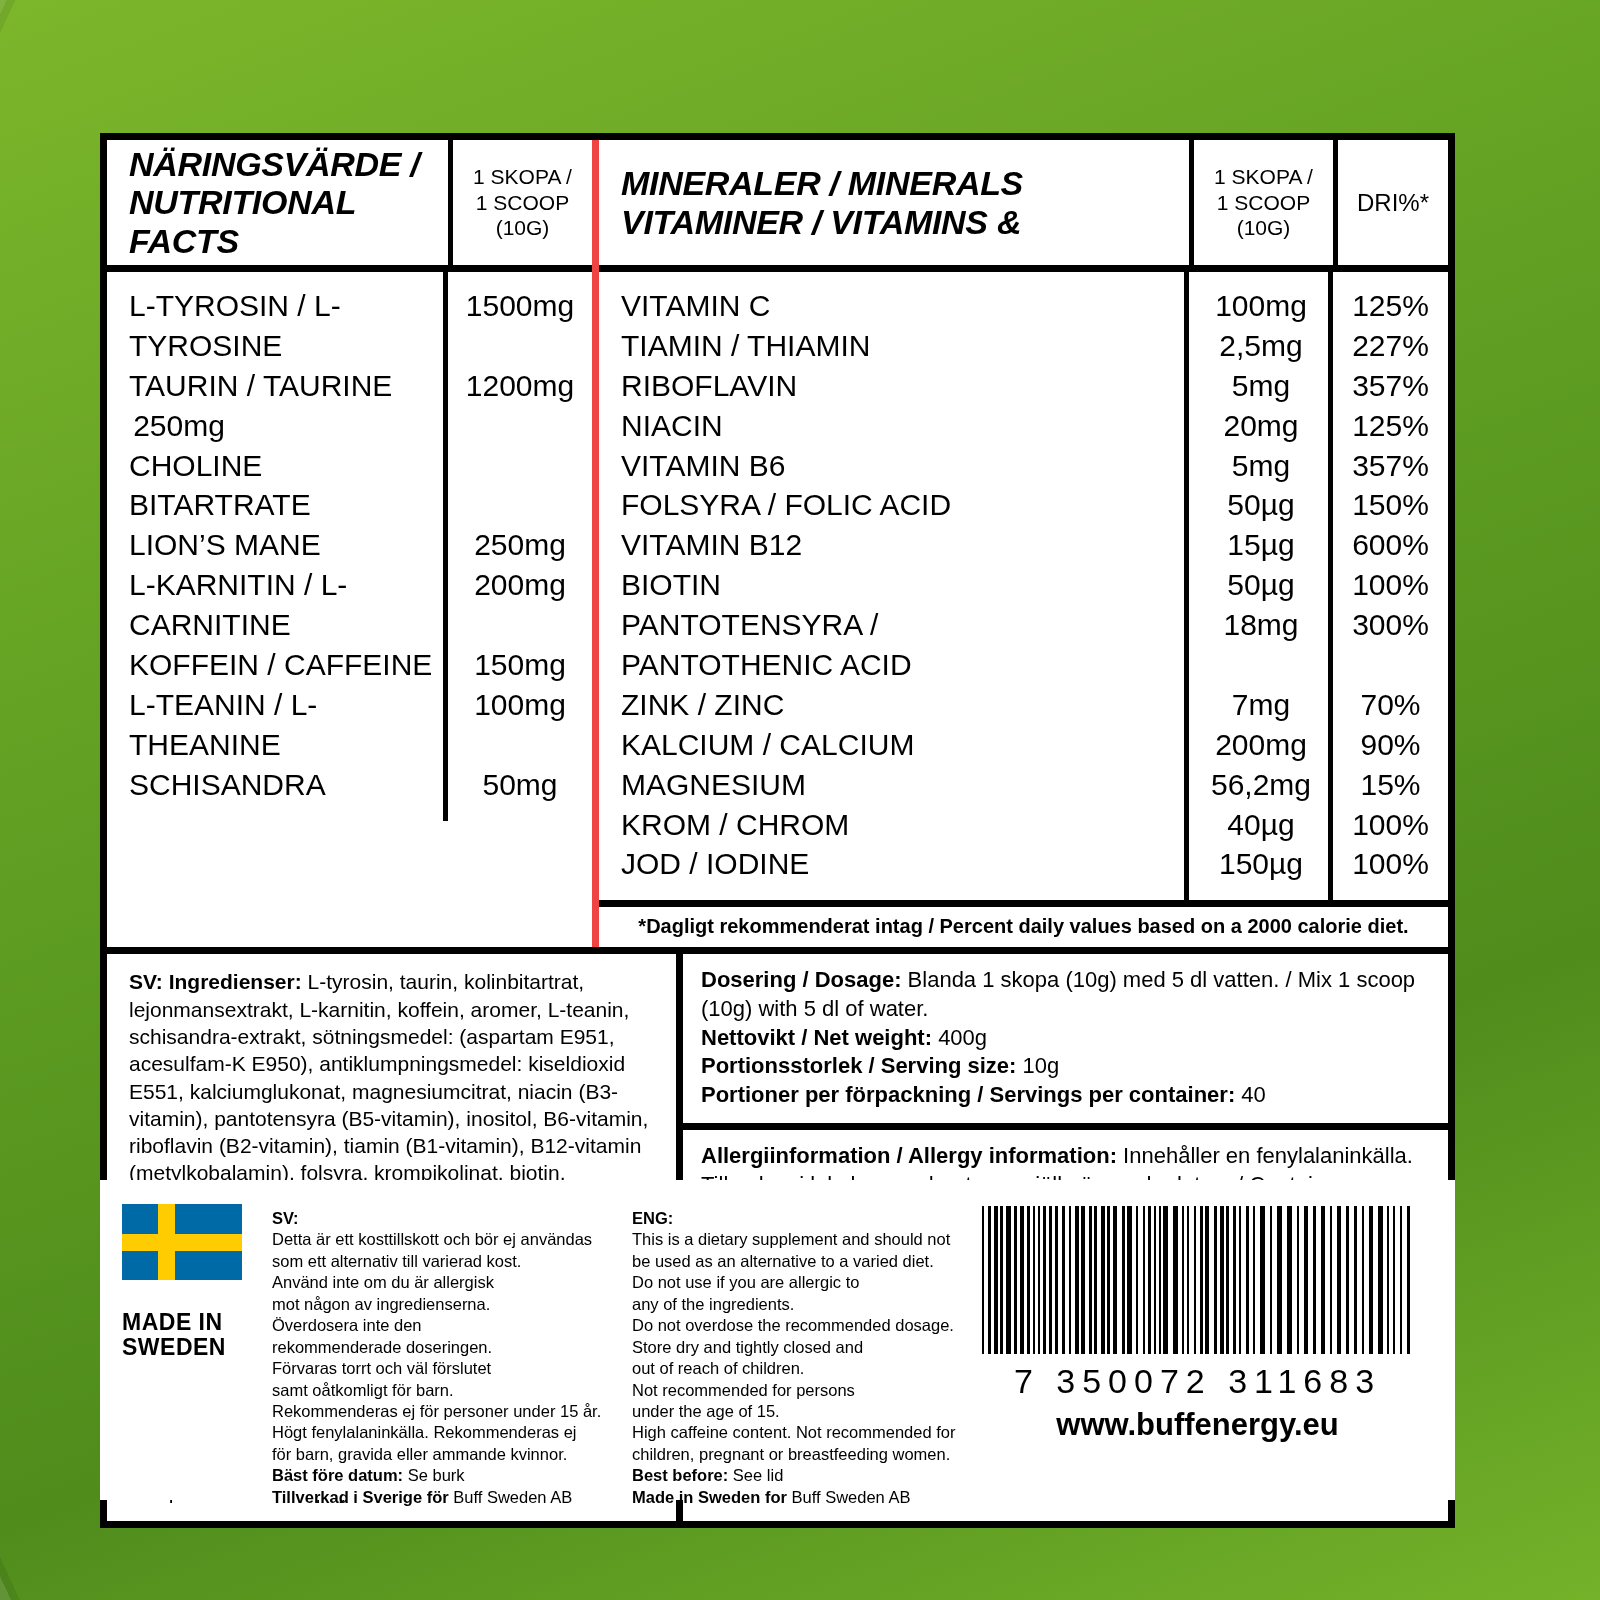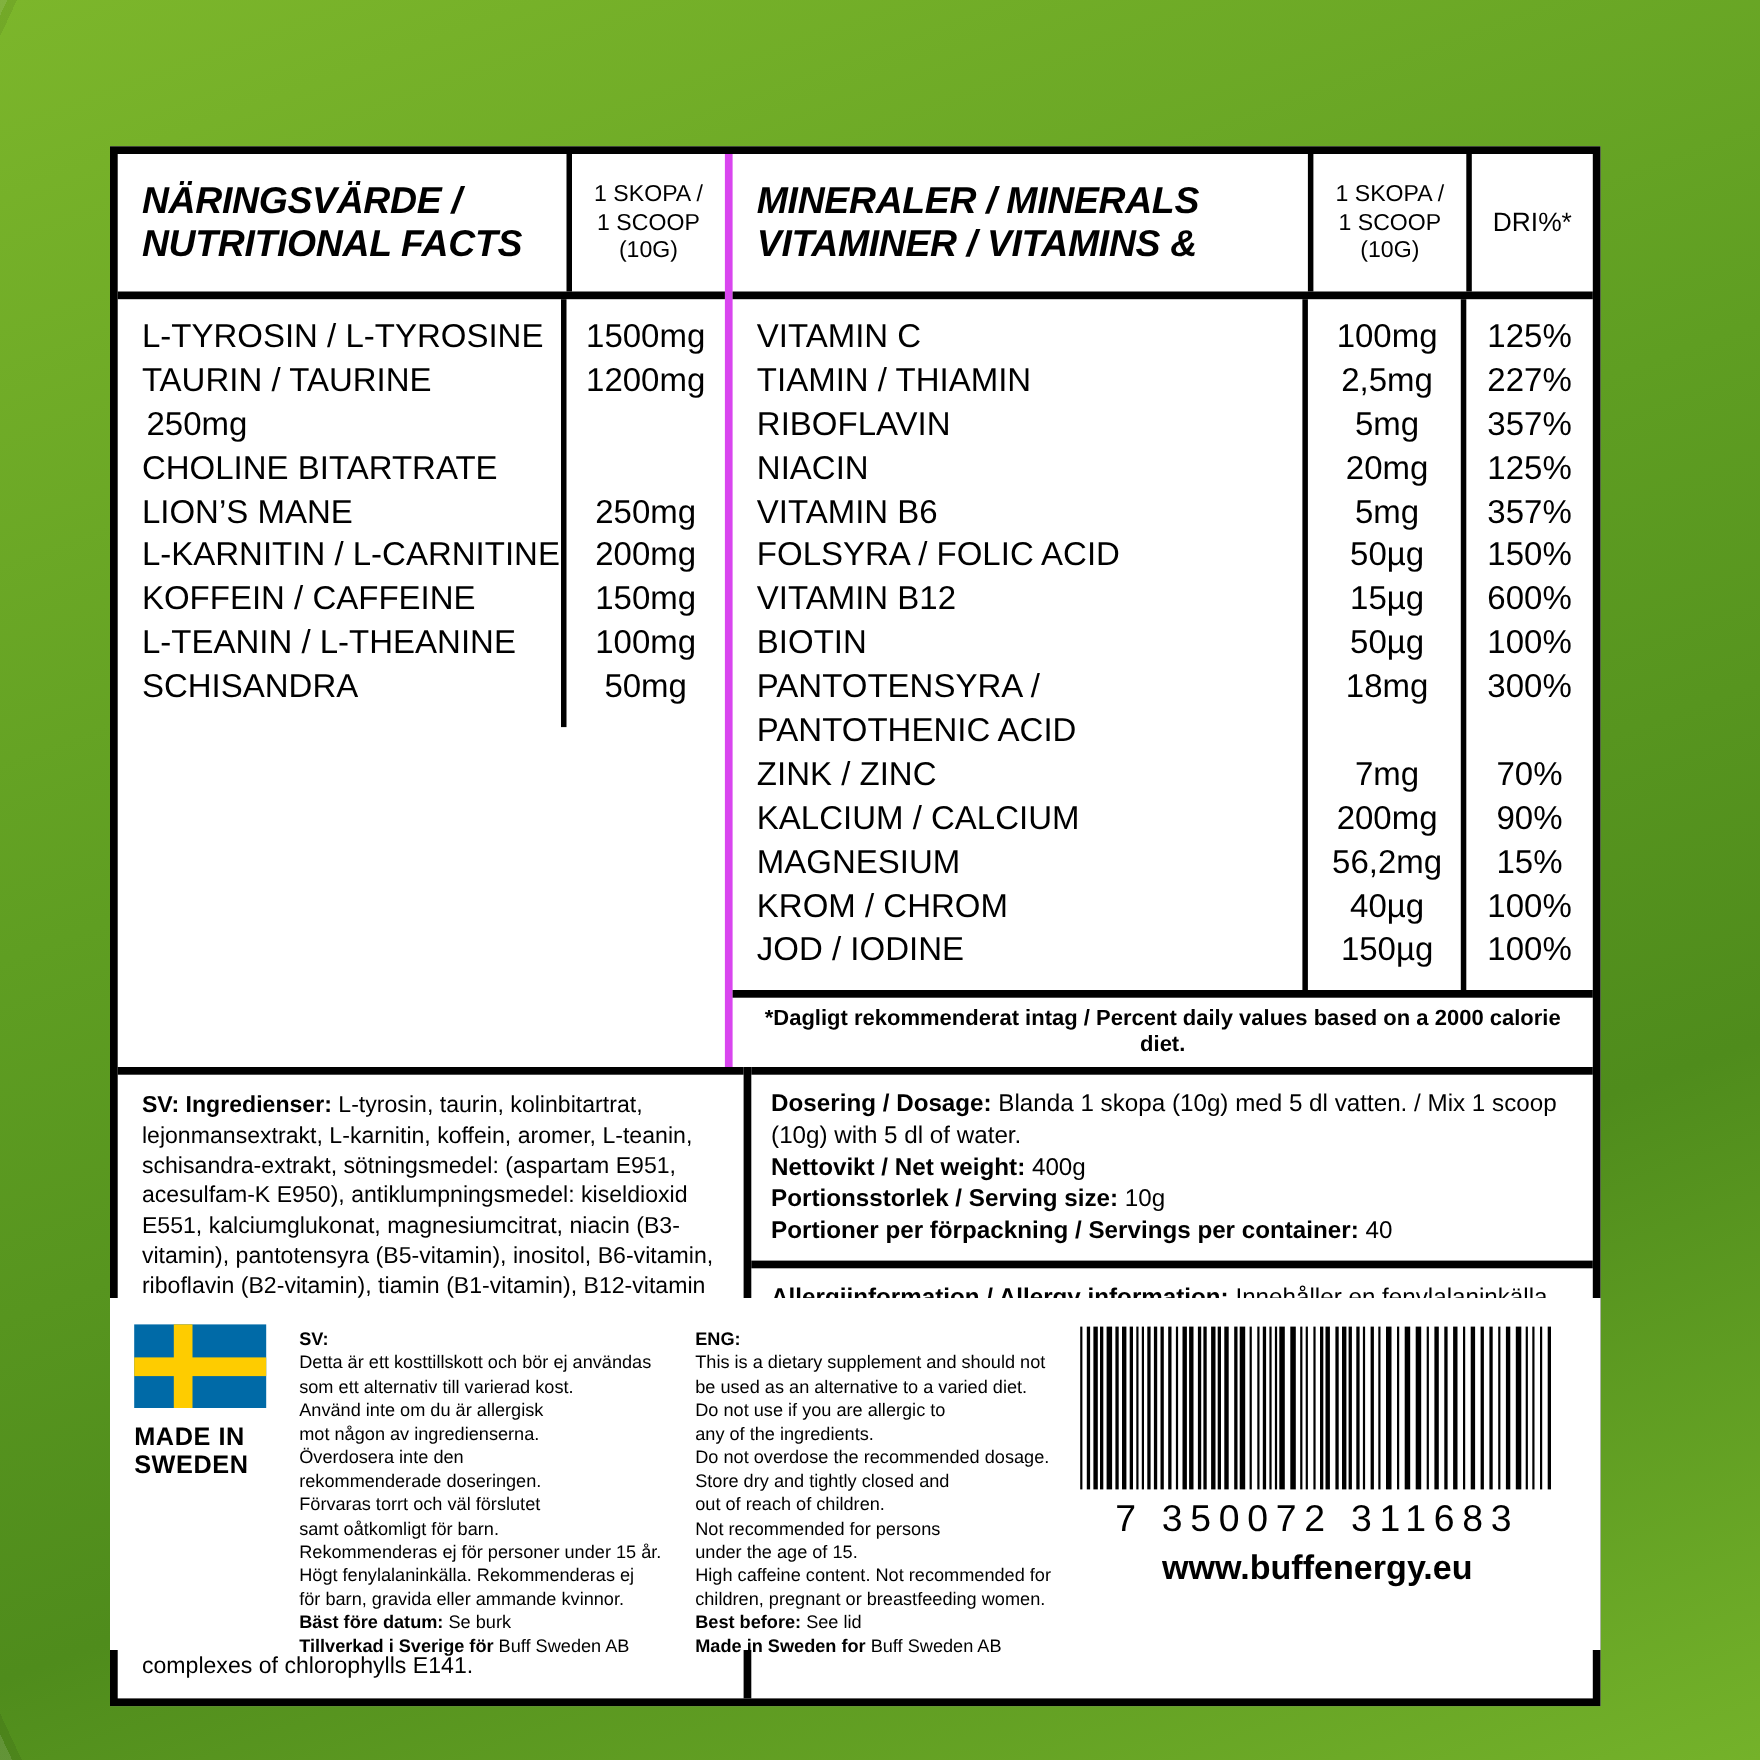--- a/index.html
+++ b/index.html
@@ -32,21 +32,21 @@
     background:#fff;
     border:7px solid #000;
     box-sizing:border-box;
   }
 
   
   .top{
     display:flex;
     align-items:stretch;
   }
-  .left-col{width:559px;border-right:7px solid #d946ef;box-sizing:border-box;}
+  .left-col{width:492px;border-right:7px solid #ef4444;box-sizing:border-box;}
   .right-col{flex:1;box-sizing:border-box;}
 
   .hdr{
     display:flex;
     border-bottom:7px solid #000;
     box-sizing:border-box;
     min-height:132px;
   }
   .hdr-title{
     flex:1;
@@ -121,21 +121,21 @@
     display:flex;
     box-sizing:border-box;
     padding:18px 22px;
   }
   .flagbox{width:150px;display:flex;flex-direction:column;align-items:flex-start;}
   .flag{
     width:120px;height:76px;background:#006AA7;position:relative;margin-top:6px;
   }
   .flag .vbar{position:absolute;left:36px;top:0;bottom:0;width:17px;background:#FECC00;}
   .flag .hbar{position:absolute;left:0;right:0;top:30px;height:17px;background:#FECC00;}
-  .made{font-size:23px;font-weight:bold;line-height:1.1;margin-top:14px;letter-spacing:.5px;}
+  .made{font-size:23px;font-weight:bold;line-height:1.1;margin-top:30px;letter-spacing:.5px;}
 
   .txtcol{width:360px;font-size:16.5px;line-height:1.30;padding-top:10px;}
   .txtcol.eng{width:330px;}
   .txtcol b{font-weight:bold;}
 
   .barcodebox{flex:1;display:flex;flex-direction:column;align-items:center;justify-content:flex-start;padding-top:8px;}
   .bars{height:148px;display:flex;align-items:flex-end;gap:0;}
   .bars span{display:block;background:#000;height:148px;}
   .bcnum{font-size:34px;letter-spacing:7px;margin-top:8px;font-family:"Liberation Sans",sans-serif;}
   .site{font-size:31px;font-weight:bold;margin-top:6px;}

